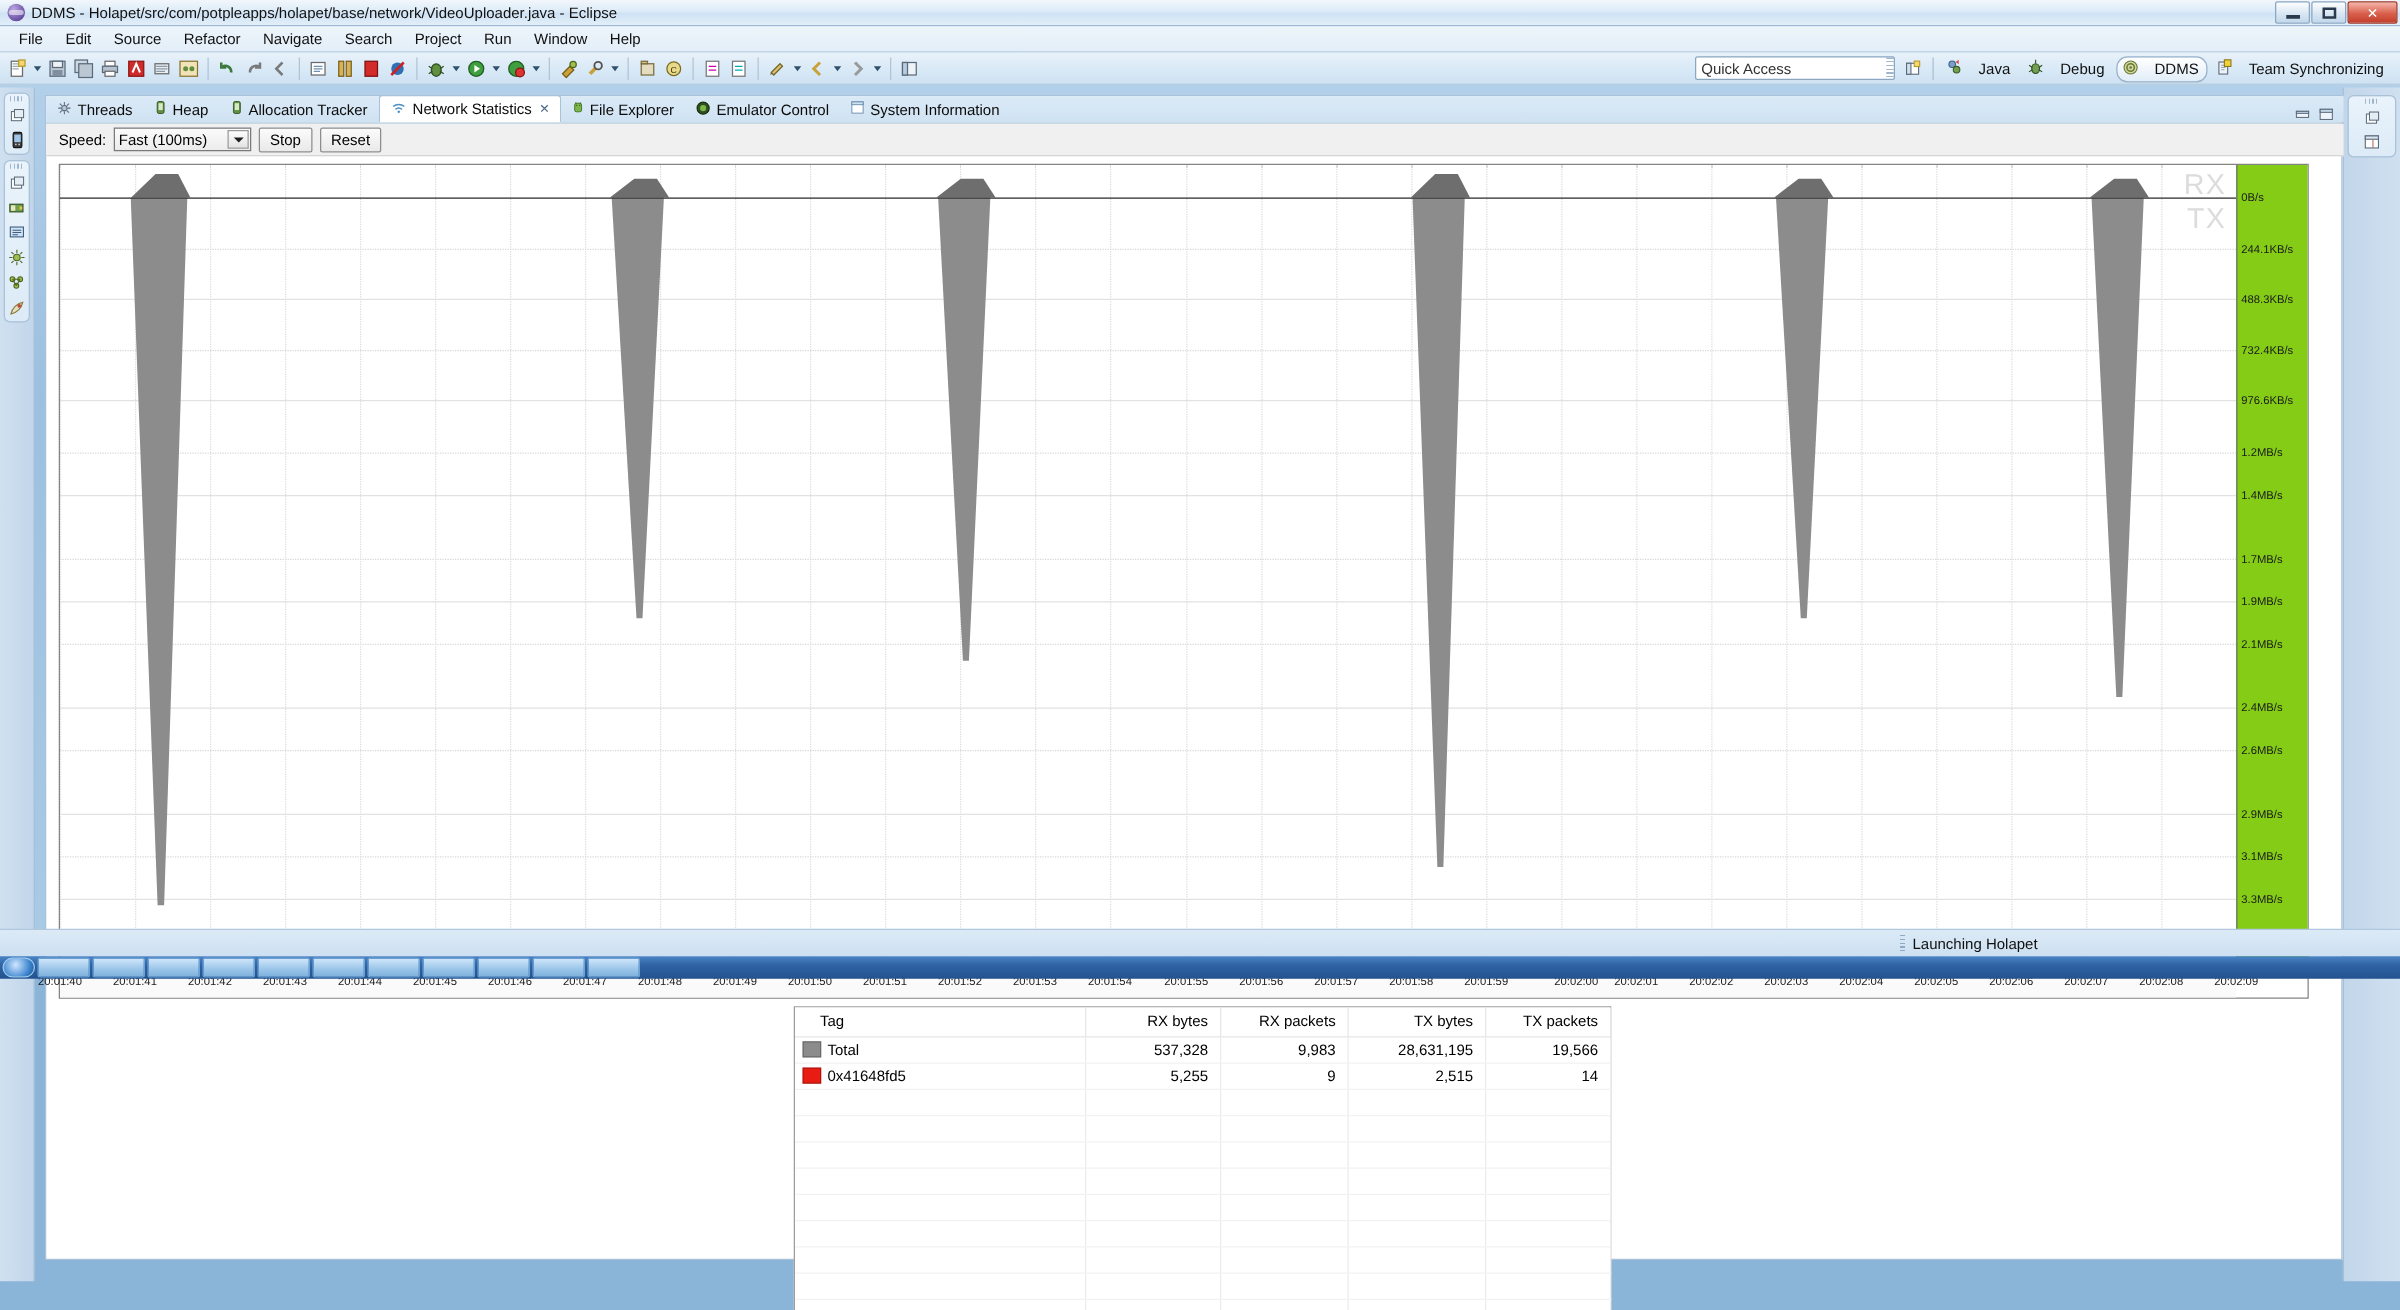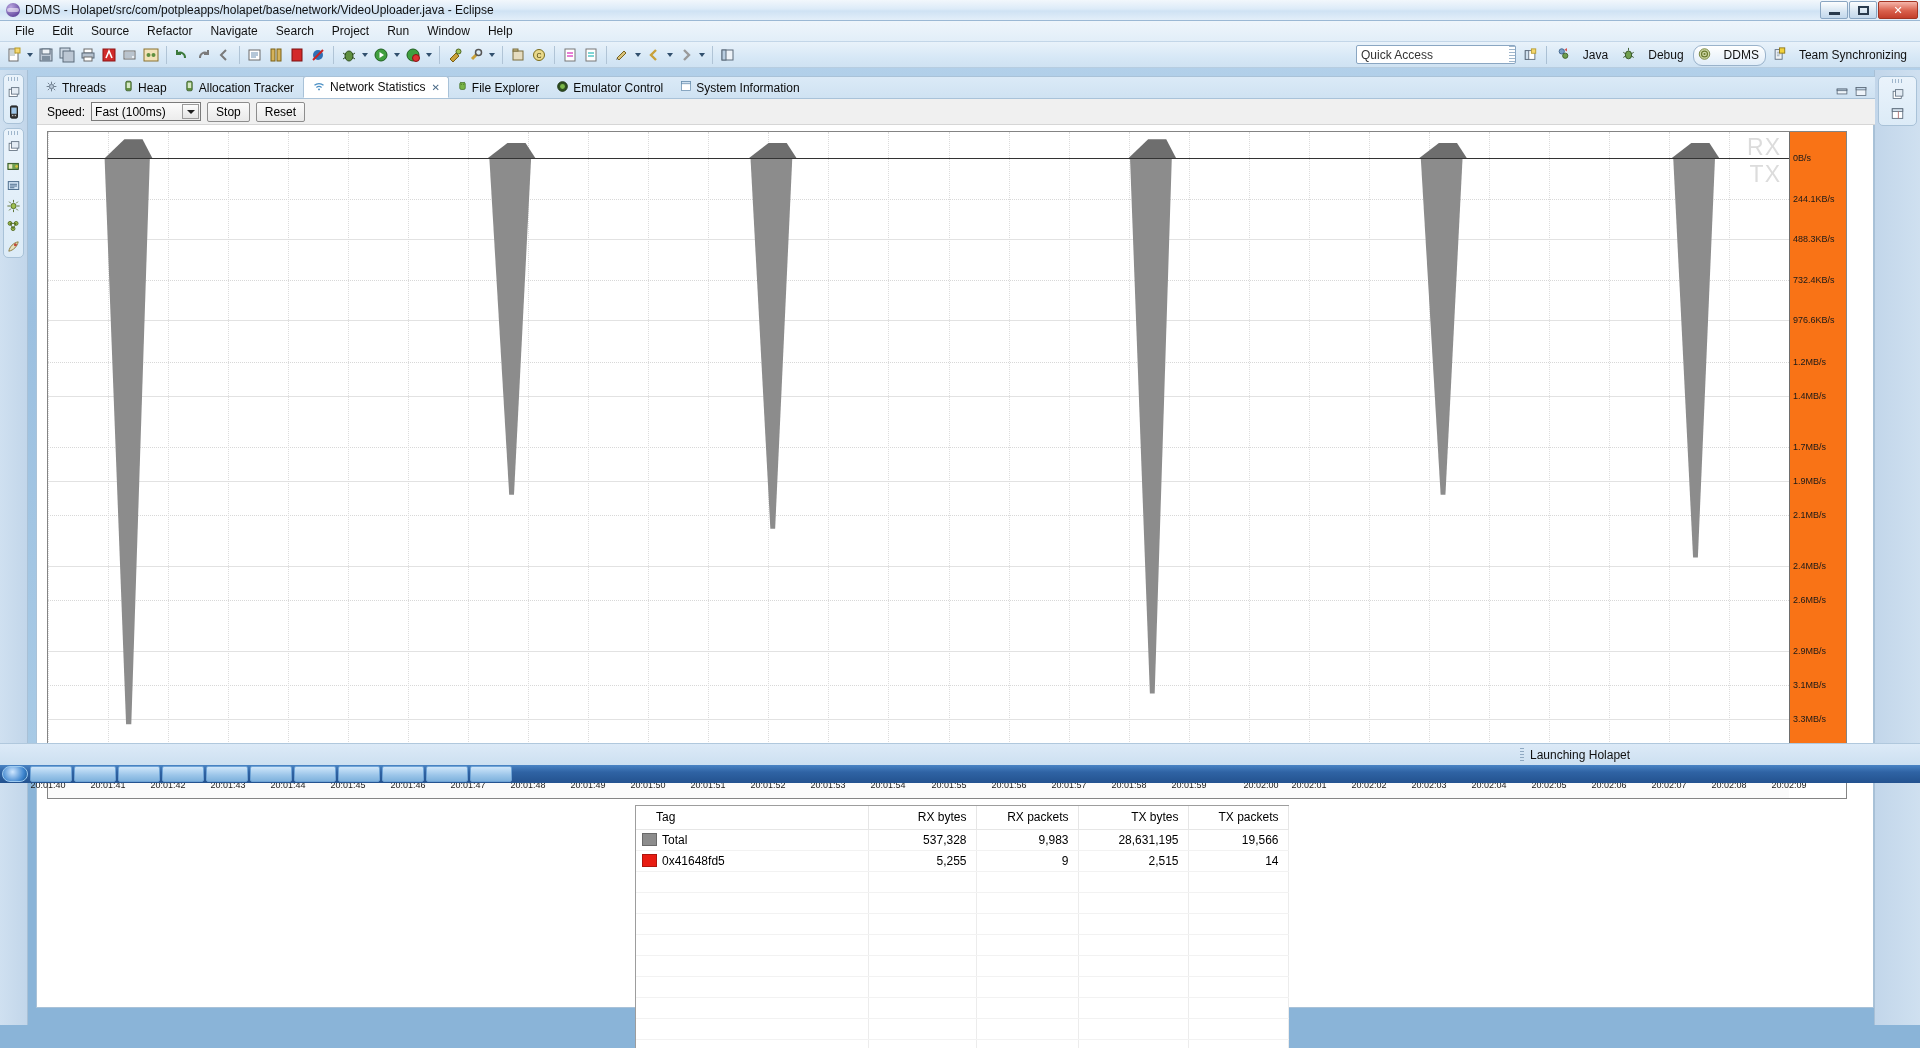--- a/index.html
+++ b/index.html
@@ -180,21 +180,21 @@
       border-top:1px dotted #d8d8d8;}
   #gridlayer .vline{position:absolute;top:0;bottom:0;width:0;
       border-left:1px dotted #dcdcdc;}
   #zeroline{position:absolute;left:0;right:0;height:1px;background:#333;}
   #rxwm,#txwm{
     position:absolute; right:8px; font-size:23px; color:#dcdcdc;
     font-family:"Liberation Sans",sans-serif; letter-spacing:1px;
   }
   #yaxis{
     position:absolute; right:0; top:0; width:57px; bottom:28px;
-    border-left:1px solid #6e6e6e; background:#f97316;
+    border-left:1px solid #6e6e6e; background:#84cc16;
   }
   #yaxis .ytick{
     position:absolute; left:3px; font-size:9px; color:#1a1a1a; white-space:nowrap;
     transform:translateY(-50%);
   }
   #xaxis{
     position:absolute; left:0; right:57px; bottom:0; height:28px;
     border-top:1px solid #6e6e6e; background:#fafafa;
   }
   #xaxis .xtick{

